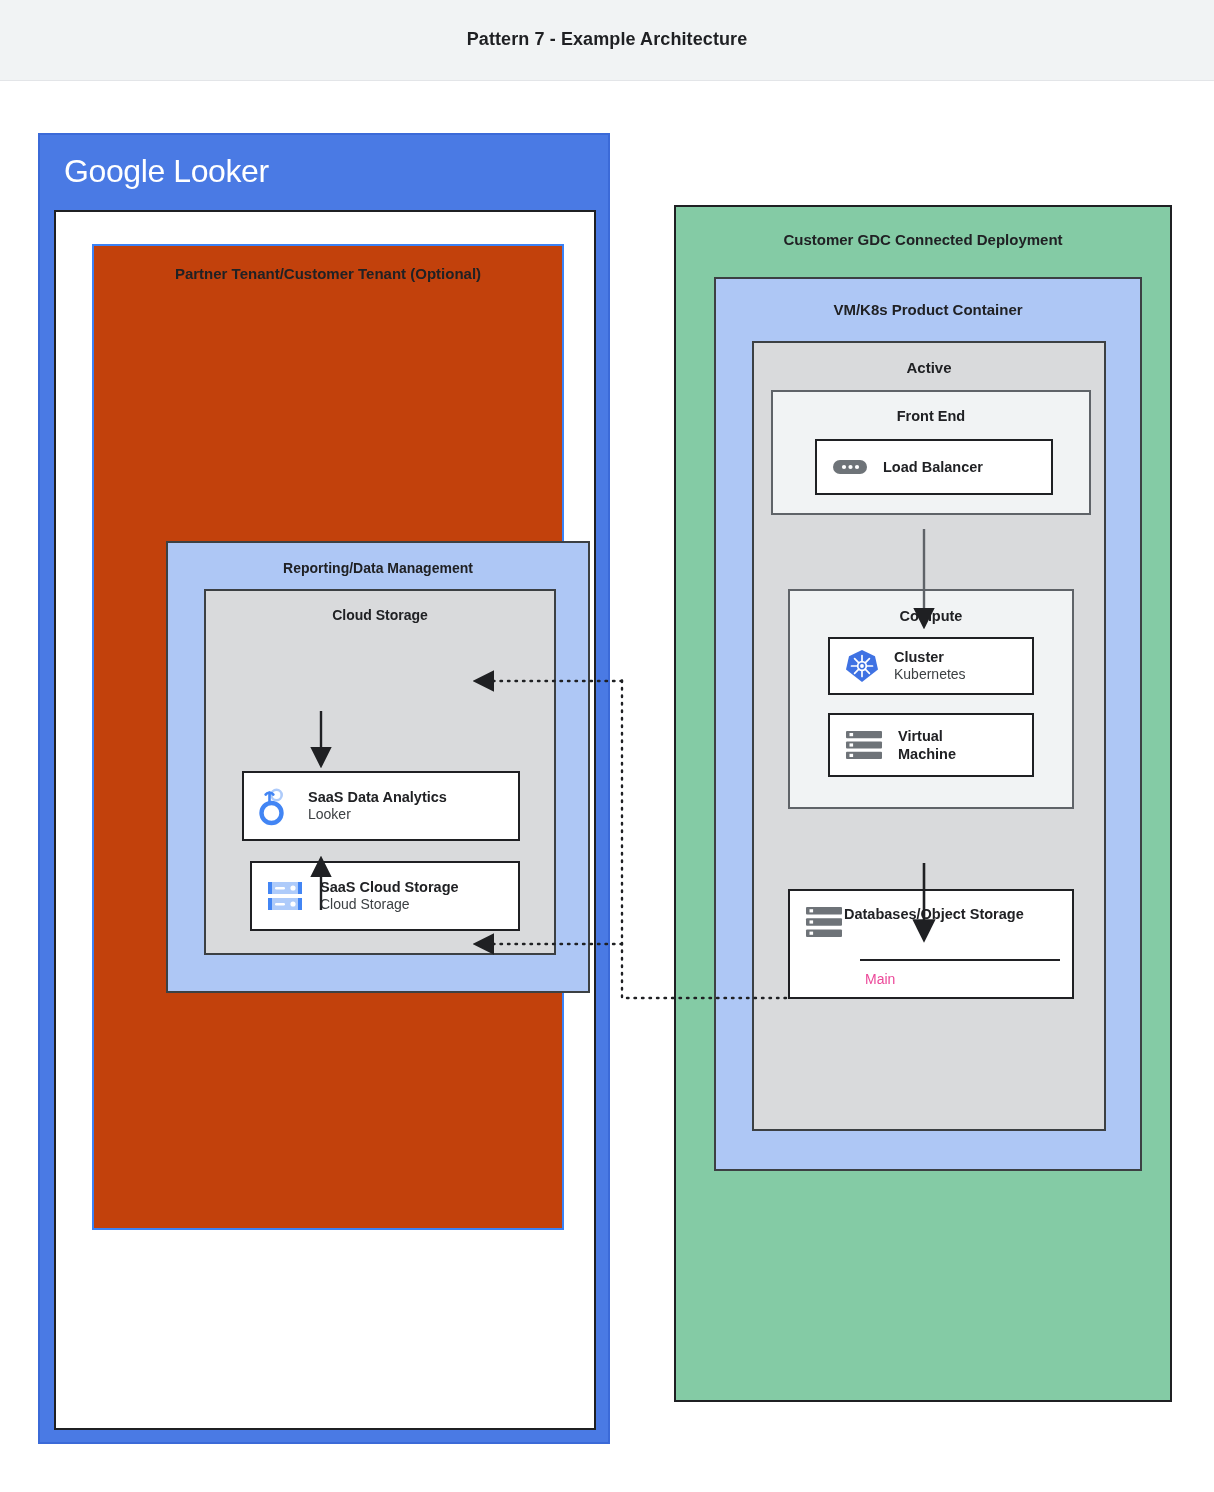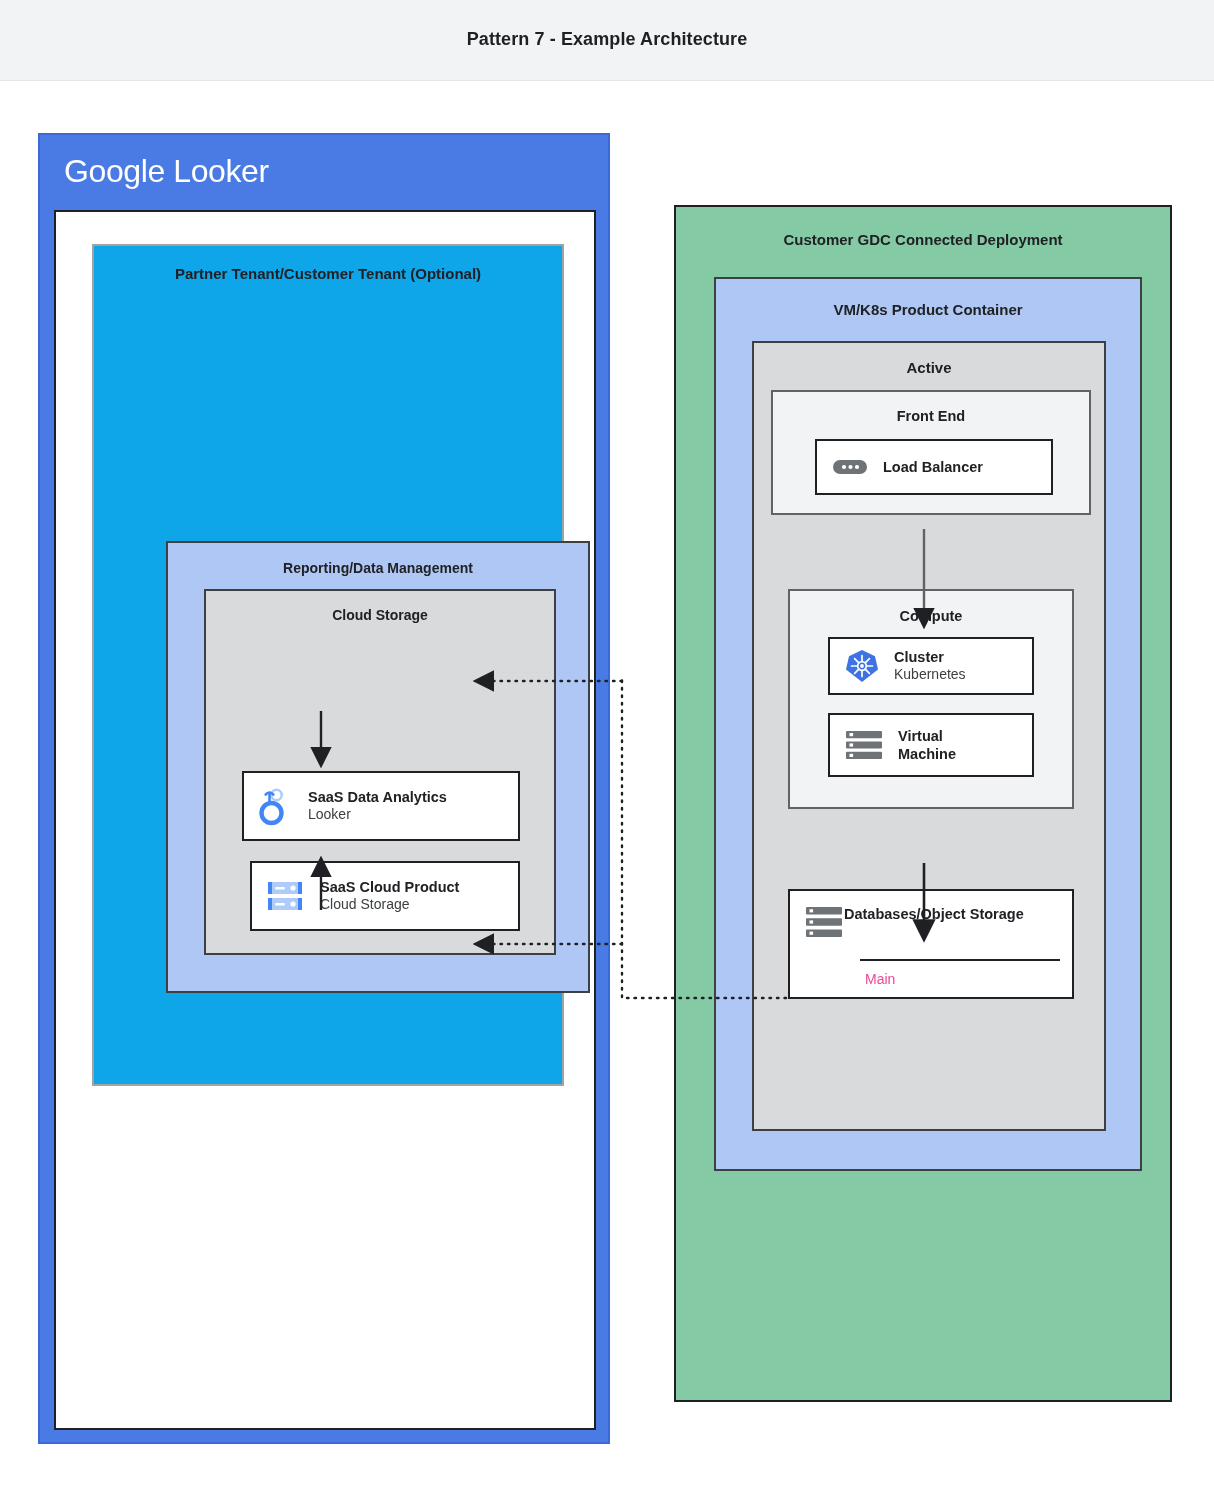--- a/index.html
+++ b/index.html
@@ -75,23 +75,23 @@
 
   #gcloud-inner {
     left: 14px; top: 75px;
     width: 542px; height: 1220px;
     background: #ffffff;
     border: 2px solid #1f2023;
   }
 
   #tenant {
     left: 36px; top: 32px;
-    width: 472px; height: 842px;
-    background: #0ea5e9;
-    border: 2px solid #a3a3a3;
+    width: 472px; height: 986px;
+    background: #c2410c;
+    border: 2px solid #3b82f6;
   }
   #tenant .ttl { top: 19px; font-size: 15px; }
 
   #reporting {
     left: 72px; top: 295px;
     width: 424px; height: 452px;
     background: #aec7f5;
     border: 2px solid #3c4043;
   }
   #reporting .ttl { top: 17px; font-size: 14px; }
@@ -253,21 +253,21 @@
                   <rect x="11" y="7" width="10" height="2.4" rx="1.2" fill="#ffffff"></rect>
                   <circle cx="29" cy="8" r="2.6" fill="#ffffff"></circle>
                   <rect x="4" y="18" width="34" height="12" rx="1.5" fill="#aecbfa"></rect>
                   <rect x="4" y="18" width="4" height="12" fill="#4285f4"></rect>
                   <rect x="34" y="18" width="4" height="12" fill="#4285f4"></rect>
                   <rect x="11" y="23" width="10" height="2.4" rx="1.2" fill="#ffffff"></rect>
                   <circle cx="29" cy="24" r="2.6" fill="#ffffff"></circle>
                 </svg>
               </span>
               <span class="txt">
-                <span class="t1">SaaS Cloud Product</span>
+                <span class="t1">SaaS Cloud Storage</span>
                 <span class="t2">Cloud Storage</span>
               </span>
             </div>
 
           </div>
         </div>
       </div>
     </div>
   </div>
 

